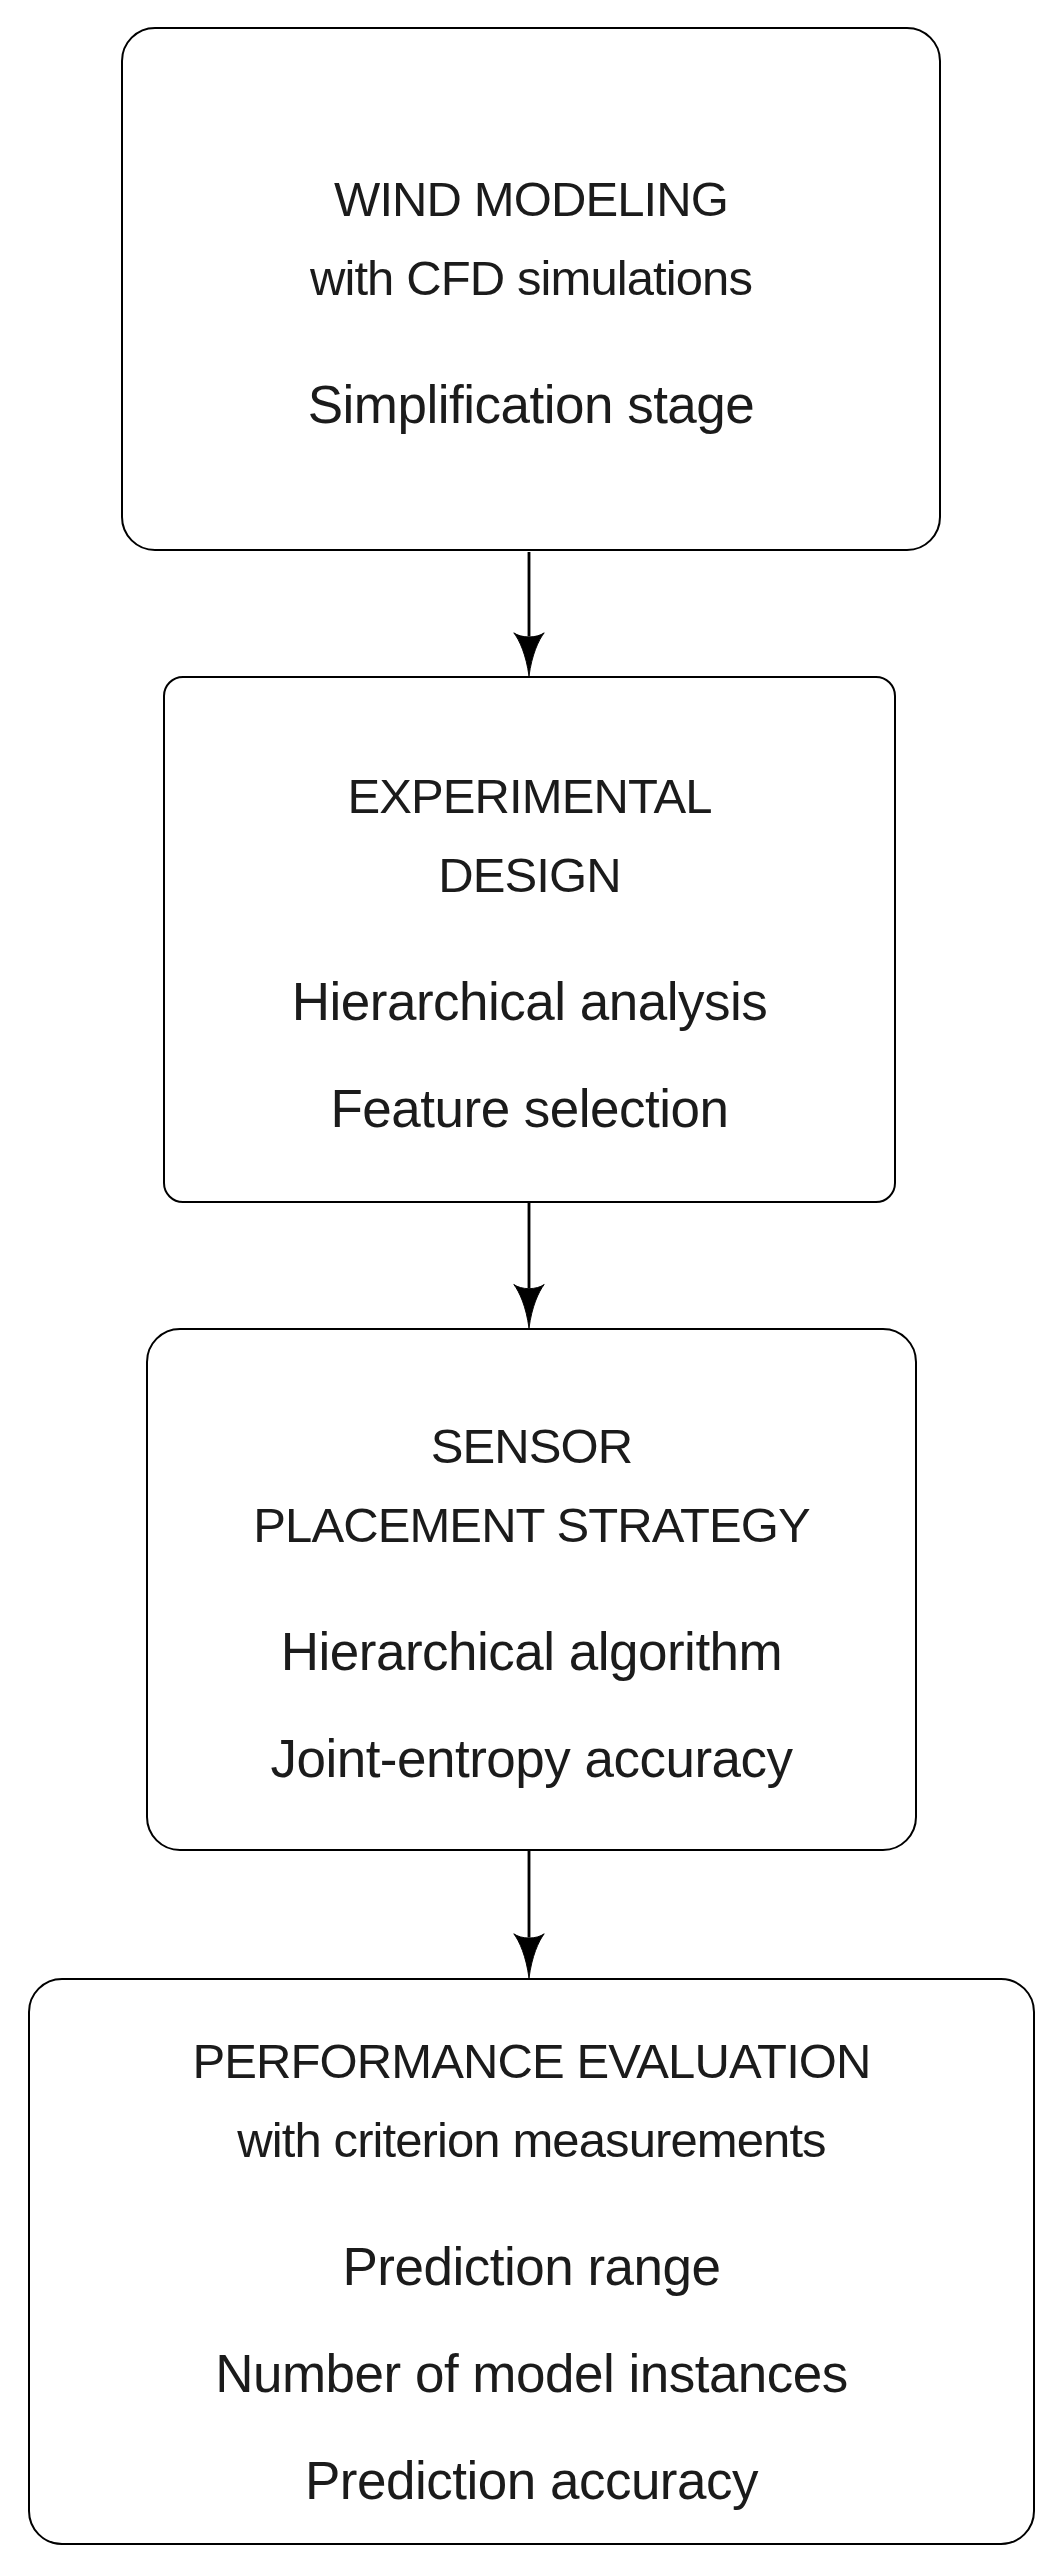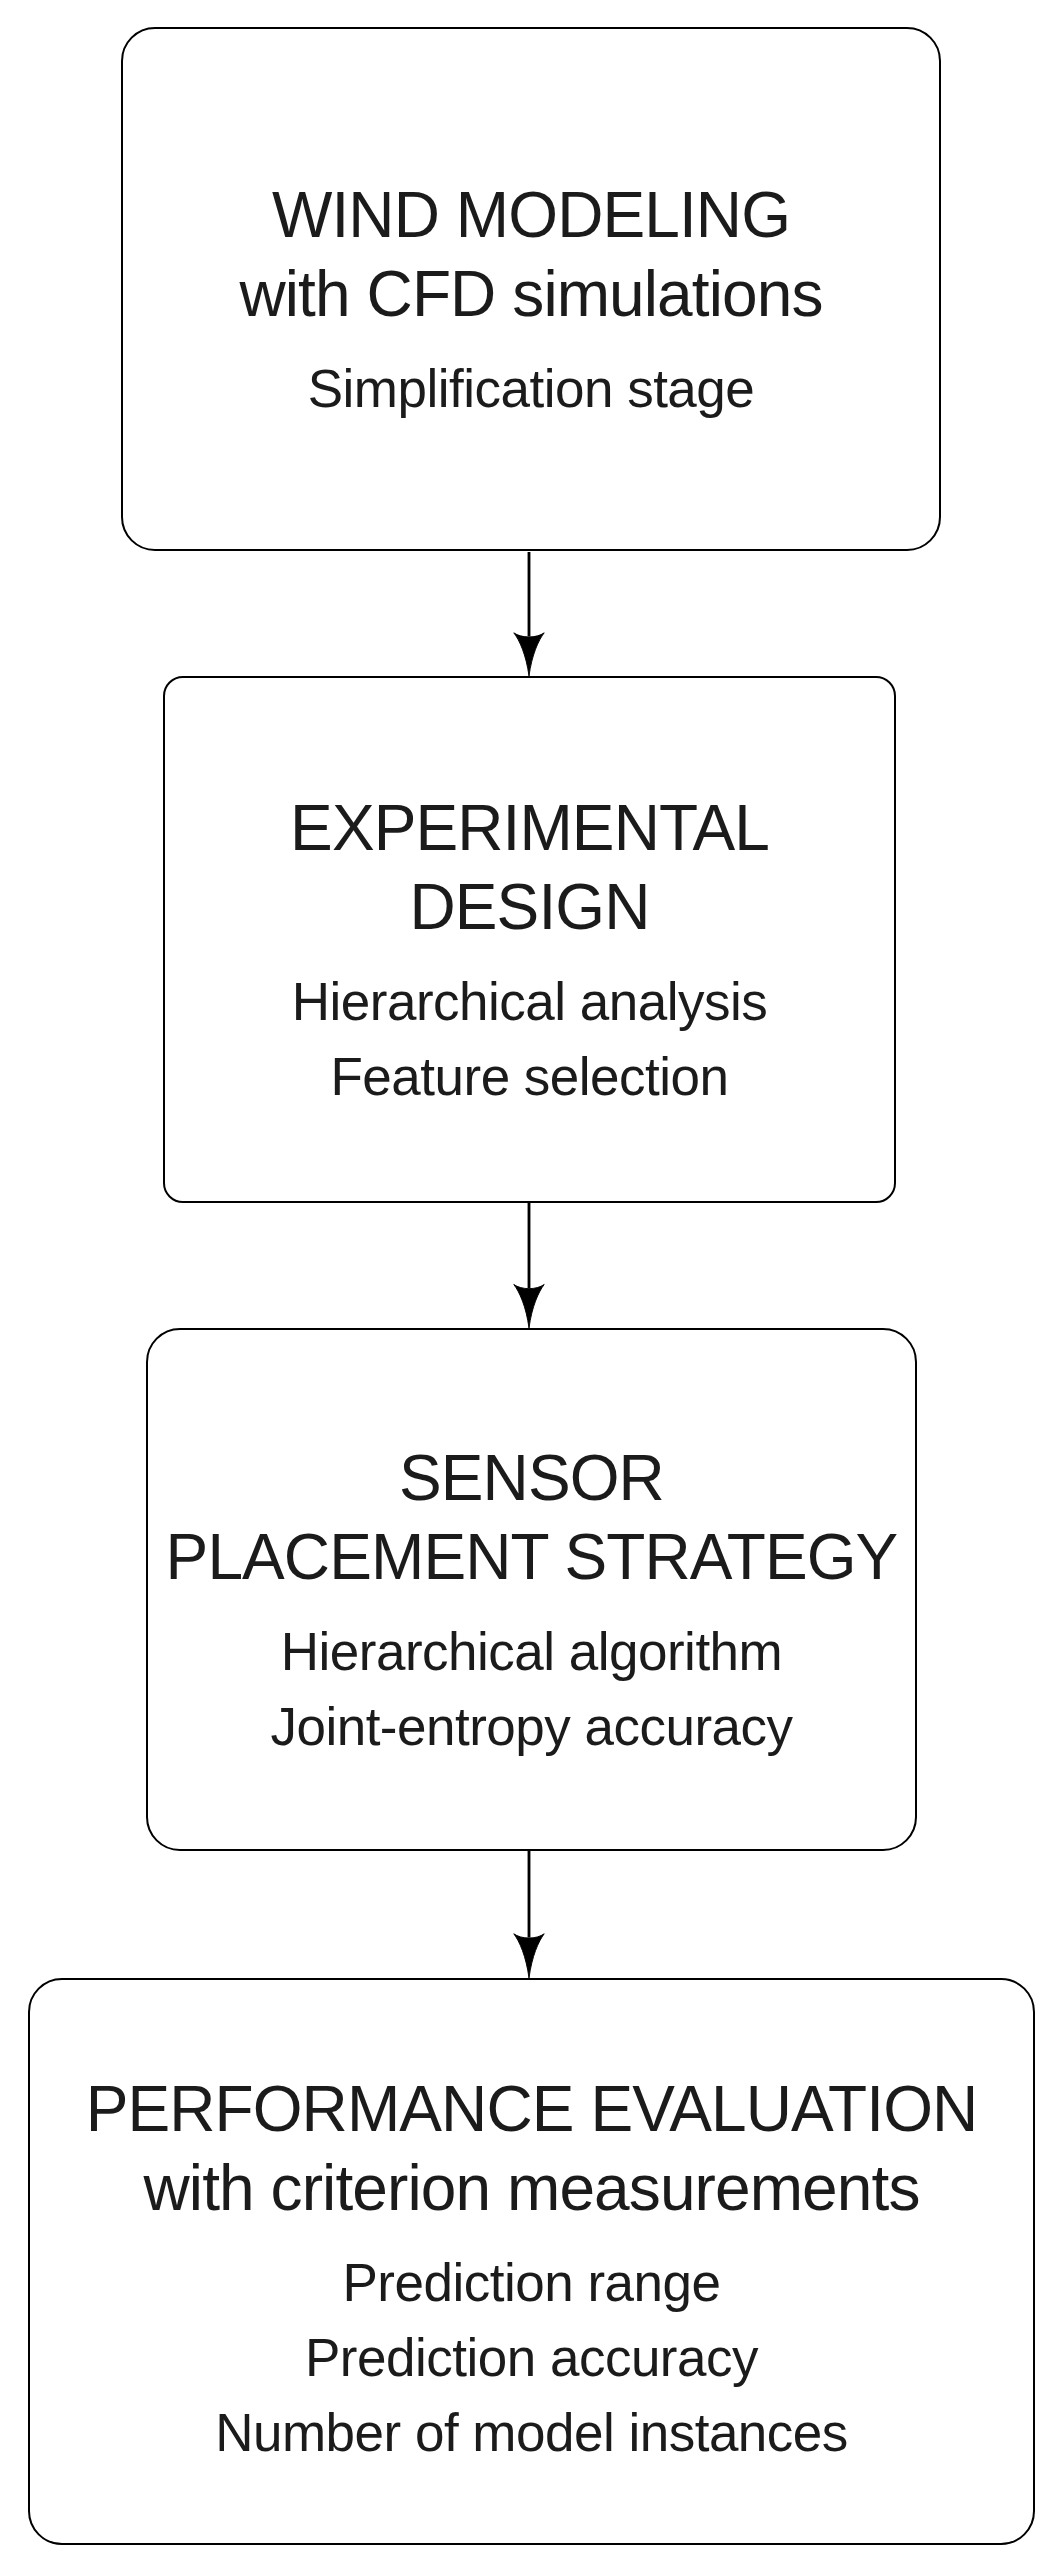--- a/index.html
+++ b/index.html
@@ -25,32 +25,32 @@
     display: flex;
     flex-direction: column;
     align-items: center;
     justify-content: center;
     text-align: center;
     padding: 19px 9.4px 0 9.4px;
     margin: 0;
   }
   .box-title {
     margin: 0 0 13px 0;
-    font-size: 64px;
+    font-size: 49px;
     font-weight: 400;
     line-height: 79px;
     letter-spacing: -0.9px;
     color: #1b1b1b;
   }
   .title-line {
     display: block;
     white-space: nowrap;
   }
   .box-item {
-    margin-top: 9px;
+    margin-top: 41px;
     font-size: 53px;
     line-height: 66px;
     letter-spacing: -0.5px;
     white-space: nowrap;
     color: #1b1b1b;
   }
   .arrow {
     position: absolute;
     display: block;
   }
@@ -100,18 +100,18 @@
     <line x1="20" y1="0" x2="20" y2="92" stroke="#000000" stroke-width="3"></line>
     <path d="M20 135 C17 112 10 96 4 88 C12 94 28 94 36 88 C30 96 23 112 20 135 Z" fill="#000000" stroke="#000000" stroke-width="1"></path>
   </svg>
 
   <section class="stage-box" style="left:28px; top:1978px; width:1007px; height:567px; padding-top:13px;">
     <h2 class="box-title">
       <span class="title-line">PERFORMANCE EVALUATION</span>
       <span class="title-line">with criterion measurements</span>
     </h2>
     <div class="box-item">Prediction range</div>
+    <div class="box-item">Number of model instances</div>
     <div class="box-item">Prediction accuracy</div>
-    <div class="box-item">Number of model instances</div>
   </section>
 
 </div>
 
 
 </body></html>

